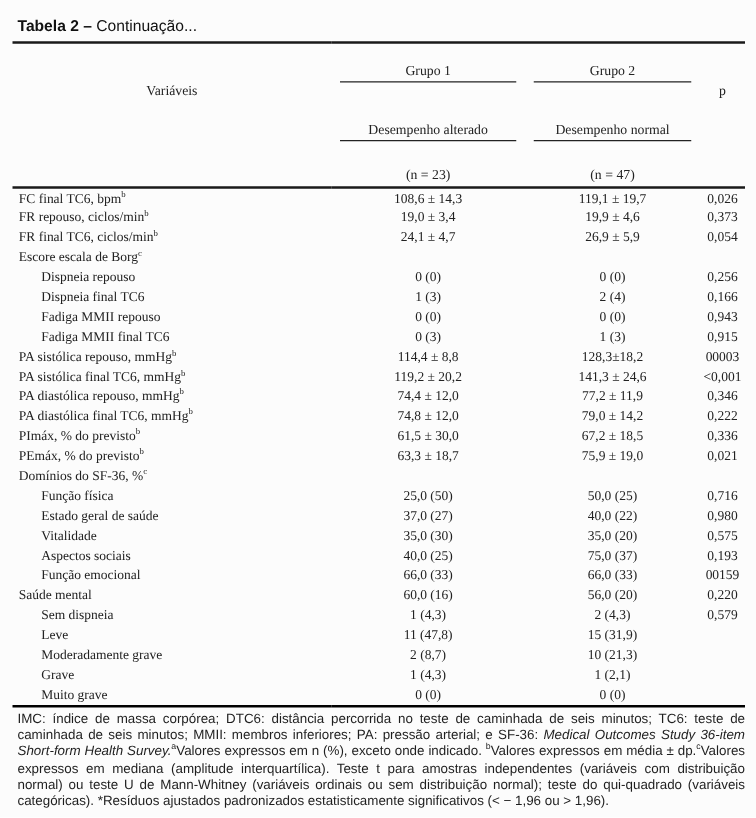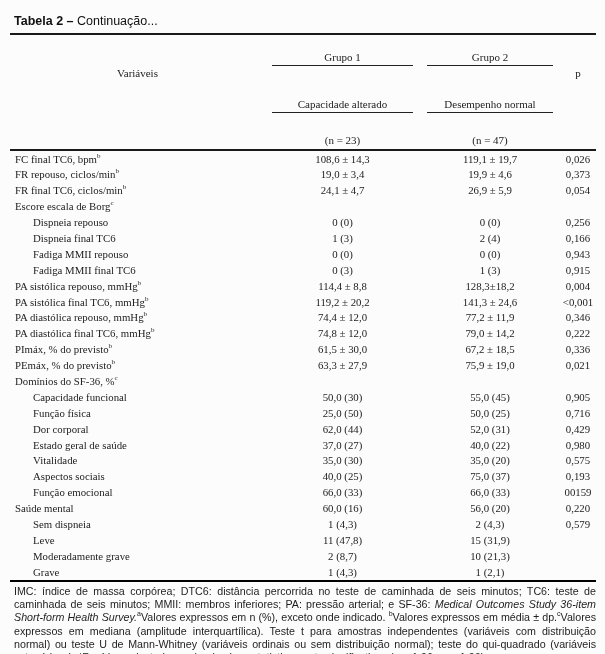--- a/index.html
+++ b/index.html
@@ -62,21 +62,21 @@
             <div class="hline">Grupo 1</div>
           </th>
         <th>
             <div class="hline">Grupo 2</div>
           </th>
         <th class="plain">p</th>
       </tr>
       <tr>
         <th></th>
         <th>
-            <div class="hline">Capacidade alterado</div>
+            <div class="hline">Desempenho alterado</div>
           </th>
         <th>
             <div class="hline">Desempenho normal</div>
           </th>
         <th></th>
       </tr>
       <tr>
         <th></th>
         <th class="plain">(n = 23)</th>
         <th class="plain">(n = 47)</th>
@@ -129,21 +129,21 @@
         <tr>
           <td class="c-label ind">Fadiga MMII final TC6</td>
           <td class="c-g1">0 (3)</td>
           <td class="c-g2">1 (3)</td>
           <td class="c-p">0,915</td>
         </tr>
         <tr>
           <td class="c-label">PA sistólica repouso, mmHg<sup>b</sup></td>
           <td class="c-g1">114,4 ± 8,8</td>
           <td class="c-g2">128,3±18,2</td>
-          <td class="c-p">0,004</td>
+          <td class="c-p">00003</td>
         </tr>
         <tr>
           <td class="c-label">PA sistólica final TC6, mmHg<sup>b</sup></td>
           <td class="c-g1">119,2 ± 20,2</td>
           <td class="c-g2">141,3 ± 24,6</td>
           <td class="c-p">&lt;0,001</td>
         </tr>
         <tr>
           <td class="c-label">PA diastólica repouso, mmHg<sup>b</sup></td>
           <td class="c-g1">74,4 ± 12,0</td>
@@ -157,49 +157,37 @@
           <td class="c-p">0,222</td>
         </tr>
         <tr>
           <td class="c-label">PImáx, % do previsto<sup>b</sup></td>
           <td class="c-g1">61,5 ± 30,0</td>
           <td class="c-g2">67,2 ± 18,5</td>
           <td class="c-p">0,336</td>
         </tr>
         <tr>
           <td class="c-label">PEmáx, % do previsto<sup>b</sup></td>
-          <td class="c-g1">63,3 ± 27,9</td>
+          <td class="c-g1">63,3 ± 18,7</td>
           <td class="c-g2">75,9 ± 19,0</td>
           <td class="c-p">0,021</td>
         </tr>
         <tr>
           <td class="c-label">Domínios do SF-36, %<sup>c</sup></td>
           <td class="c-g1"></td>
           <td class="c-g2"></td>
           <td class="c-p"></td>
-        </tr>
-        <tr>
-          <td class="c-label ind">Capacidade funcional</td>
-          <td class="c-g1">50,0 (30)</td>
-          <td class="c-g2">55,0 (45)</td>
-          <td class="c-p">0,905</td>
         </tr>
         <tr>
           <td class="c-label ind">Função física</td>
           <td class="c-g1">25,0 (50)</td>
           <td class="c-g2">50,0 (25)</td>
           <td class="c-p">0,716</td>
         </tr>
         <tr>
-          <td class="c-label ind">Dor corporal</td>
-          <td class="c-g1">62,0 (44)</td>
-          <td class="c-g2">52,0 (31)</td>
-          <td class="c-p">0,429</td>
-        </tr>
-        <tr>
           <td class="c-label ind">Estado geral de saúde</td>
           <td class="c-g1">37,0 (27)</td>
           <td class="c-g2">40,0 (22)</td>
           <td class="c-p">0,980</td>
         </tr>
         <tr>
           <td class="c-label ind">Vitalidade</td>
           <td class="c-g1">35,0 (30)</td>
           <td class="c-g2">35,0 (20)</td>
           <td class="c-p">0,575</td>
@@ -239,18 +227,24 @@
           <td class="c-g1">2 (8,7)</td>
           <td class="c-g2">10 (21,3)</td>
           <td class="c-p"></td>
         </tr>
         <tr>
           <td class="c-label ind">Grave</td>
           <td class="c-g1">1 (4,3)</td>
           <td class="c-g2">1 (2,1)</td>
           <td class="c-p"></td>
         </tr>
+        <tr>
+          <td class="c-label ind">Muito grave</td>
+          <td class="c-g1">0 (0)</td>
+          <td class="c-g2">0 (0)</td>
+          <td class="c-p"></td>
+        </tr>
       </tbody>
   </table>
 
   <div class="footnote" id="footnote"><span>IMC: índice de massa corpórea; DTC6: distância percorrida no teste de caminhada de seis minutos; TC6: teste de caminhada de seis minutos; MMII: membros inferiores; PA: pressão arterial; e SF-36: </span><span class="it">Medical Outcomes Study 36-item Short-form Health Survey.</span><sup>a</sup><span>Valores expressos em n (%), exceto onde indicado. </span><sup>b</sup><span>Valores expressos em média ± dp.</span><sup>c</sup><span>Valores expressos em mediana (amplitude interquartílica). Teste t para amostras independentes (variáveis com distribuição normal) ou teste U de Mann-Whitney (variáveis ordinais ou sem distribuição normal); teste do qui-quadrado (variáveis categóricas). *Resíduos ajustados padronizados estatisticamente significativos (&lt; − 1,96 ou &gt; 1,96).</span></div>
 
 </div>
 
 </body></html>

